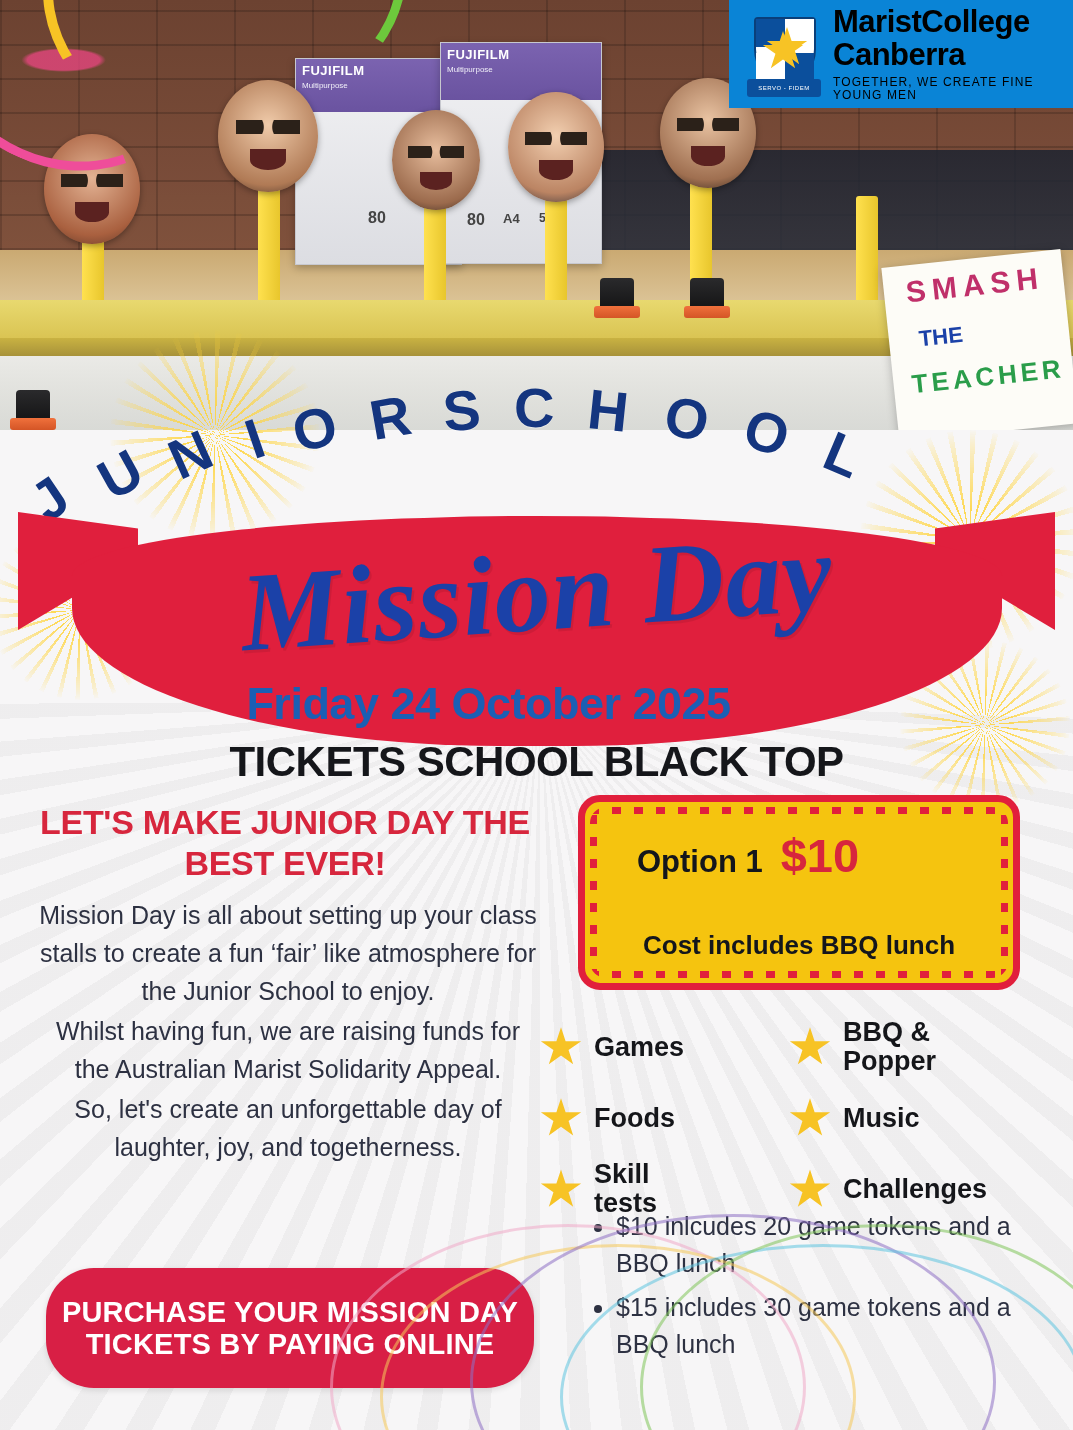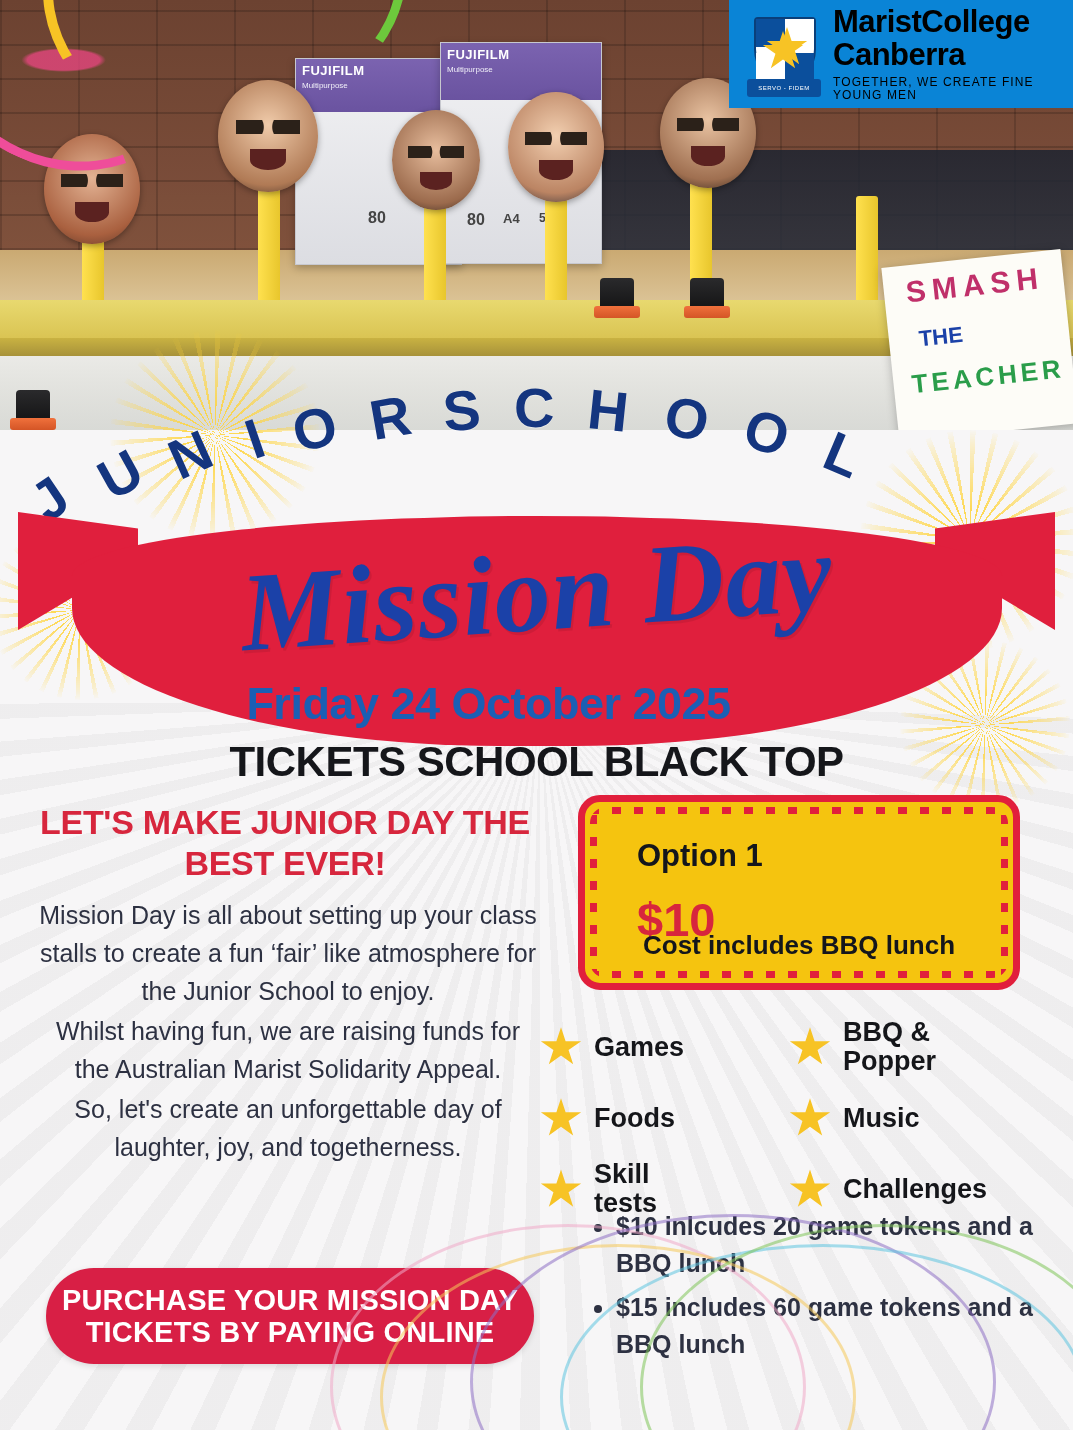--- a/index.html
+++ b/index.html
@@ -336,21 +336,21 @@
     text-align: center;
     color: #2d3142;
     font-size: 25px;
     line-height: 1.52;
   }
   .body-copy p { margin: 0 0 2px 0; }
 
   .cta {
     position: absolute;
     top: 1268px; left: 46px;
-    width: 488px; height: 96px;
+    width: 488px; height: 120px;
     background: #d81f45;
     border-radius: 48px;
     color: #fff;
     font-size: 29px;
     font-weight: bold;
     line-height: 1.12;
     text-align: center;
     display: flex;
     align-items: center;
     justify-content: center;
@@ -437,21 +437,21 @@
 
   .bullets {
     position: absolute;
     top: 1208px; left: 590px;
     width: 470px;
     color: #2d3142;
     font-size: 25px;
     line-height: 1.46;
   }
   .bullets li { margin-bottom: 8px; }
-  .bullets ul { margin: 0; padding-left: 26px; font-weight: bold; }
+  .bullets ul { margin: 0; padding-left: 26px; }
 
   
   .swirl {
     position: absolute;
     bottom: -120px;
     border-radius: 50%;
     border: 3px solid;
     opacity: 0.55;
   }
   .swirl-wrap { position:absolute; left:0; bottom:0; width:1073px; height:230px; overflow:hidden; pointer-events:none;}
@@ -591,21 +591,21 @@
   <div class="body-copy">
     <p>Mission Day is all about setting up your class stalls to create a fun ‘fair’ like atmosphere for the Junior School to enjoy.</p>
     <p>Whilst having fun, we are raising funds for the Australian Marist Solidarity Appeal.</p>
     <p>So, let's create an unforgettable day of laughter, joy, and togetherness.</p>
   </div>
 
   <div class="cta">PURCHASE YOUR MISSION DAY TICKETS BY PAYING ONLINE</div>
 
   <div class="ticket">
     <div class="dots"></div>
-    <div class="opt-row" style="top:36px;flex-direction:column;">
+    <div class="opt-row" style="top:26px;">
       <span class="opt-label">Option 1</span>
       <span class="opt-price">$10</span>
     </div>
     <div class="ticket-note">Cost includes BBQ lunch</div>
   </div>
 
   <div class="features">
     <div class="feat-grid">
       <div class="feat">
         <div class="star"></div>
@@ -630,21 +630,21 @@
       <div class="feat">
         <div class="star"></div>
         <div class="feat-label">Challenges</div>
       </div>
     </div>
   </div>
 
   <div class="bullets">
     <ul>
       <li>$10 inlcudes 20 game tokens and a BBQ lunch</li>
-      <li>$15 includes  60 game tokens and a BBQ lunch</li>
+      <li>$15 includes  30 game tokens and a BBQ lunch</li>
     </ul>
   </div>
 
   <div class="swirl-wrap">
     <div class="swirl" style="left:330px; width:470px; height:320px; border-color:#f0a9c8;"></div>
     <div class="swirl" style="left:380px; width:470px; height:300px; border-color:#f6c95a;"></div>
     <div class="swirl" style="left:470px; width:520px; height:330px; border-color:#8e6fc4;"></div>
     <div class="swirl" style="left:560px; width:520px; height:300px; border-color:#5ec5e0;"></div>
     <div class="swirl" style="left:640px; width:480px; height:320px; border-color:#7fc45a;"></div>
   </div>

